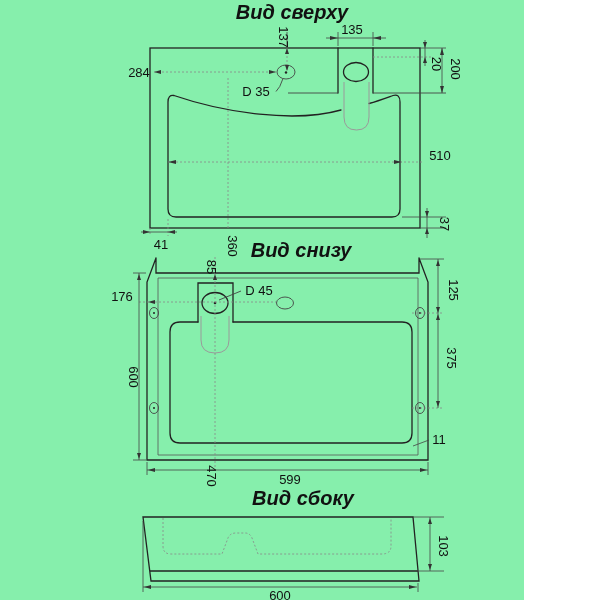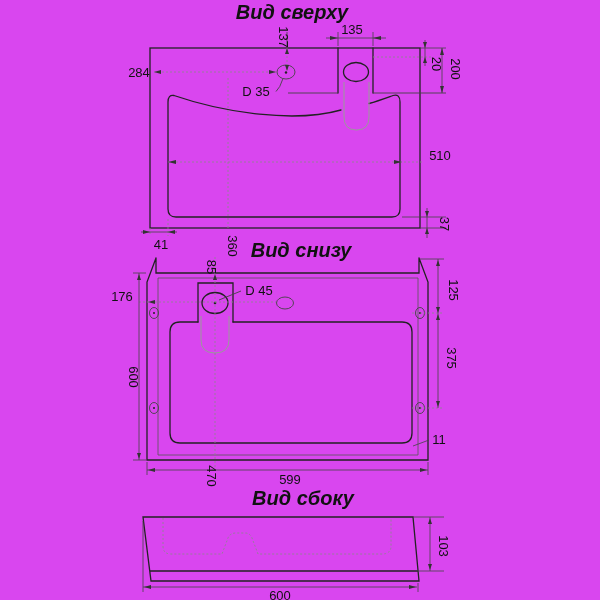--- a/index.html
+++ b/index.html
@@ -1,16 +1,16 @@
 <!DOCTYPE html>
 <html><head>
 <meta charset="utf-8">
 <style>
   html,body{margin:0;padding:0;background:#ffffff;}
-  .sheet{width:600px;height:600px;background:#d946ef;position:relative;overflow:hidden;}
+  .sheet{width:524px;height:600px;background:#86efac;position:relative;overflow:hidden;}
   svg{display:block;}
   .outline{stroke:#222;stroke-width:1.3;fill:none;stroke-linecap:round;}
   .thin{stroke:#444;stroke-width:.9;fill:none;}
   .inner{stroke:#555;stroke-width:.8;fill:none;}
   .soft{stroke:#9a9a9a;stroke-width:1;fill:none;}
   .dim{stroke:#444;stroke-width:.8;fill:none;}
   .dots{stroke:#888;stroke-width:.8;fill:none;stroke-dasharray:2,2;}
   .arr{fill:#333;stroke:none;}
   .dot{fill:#222;stroke:none;}
   text{font-family:"Liberation Sans","DejaVu Sans",sans-serif;font-size:13px;fill:#111;}

